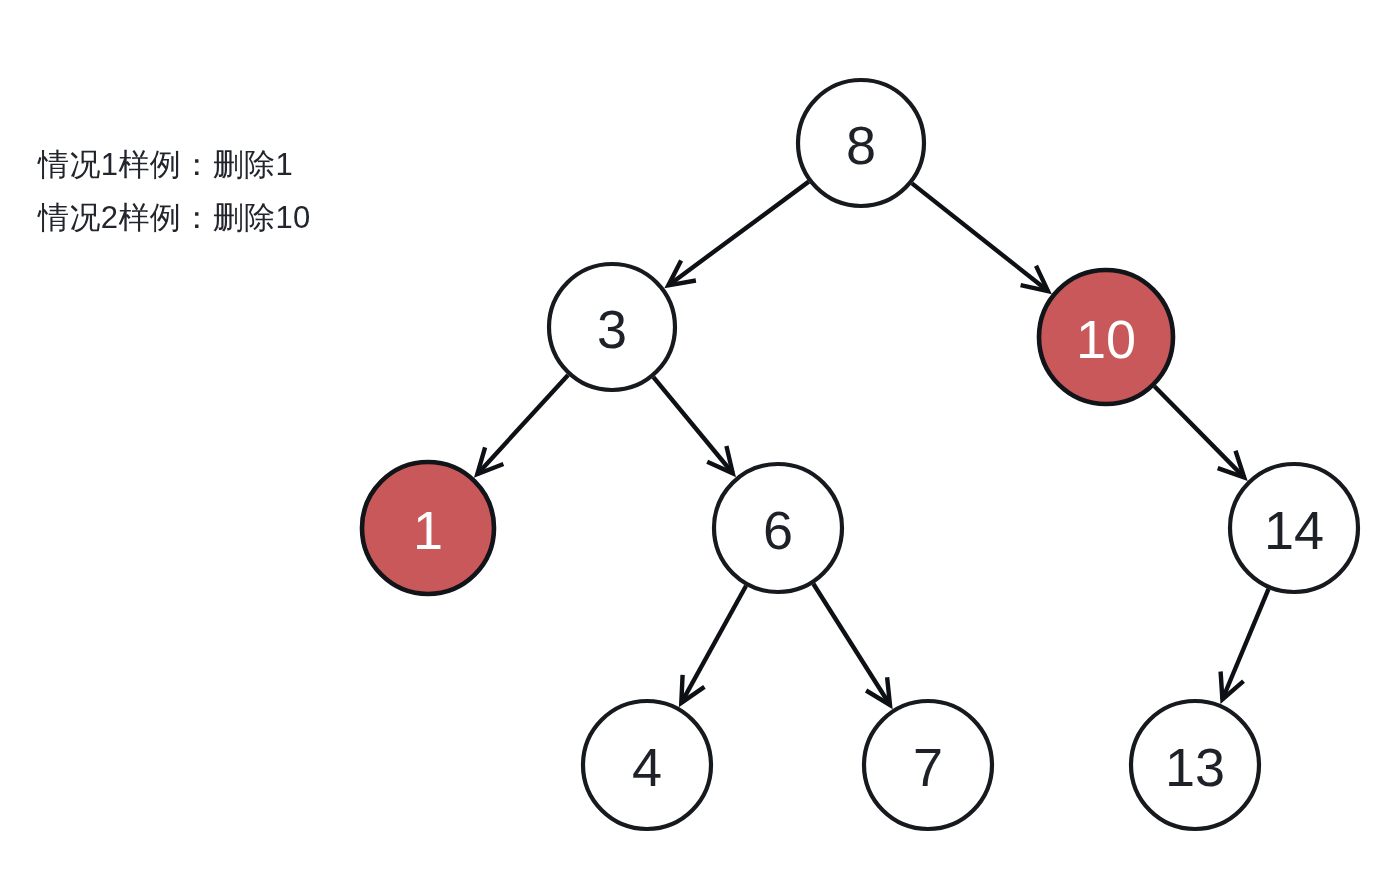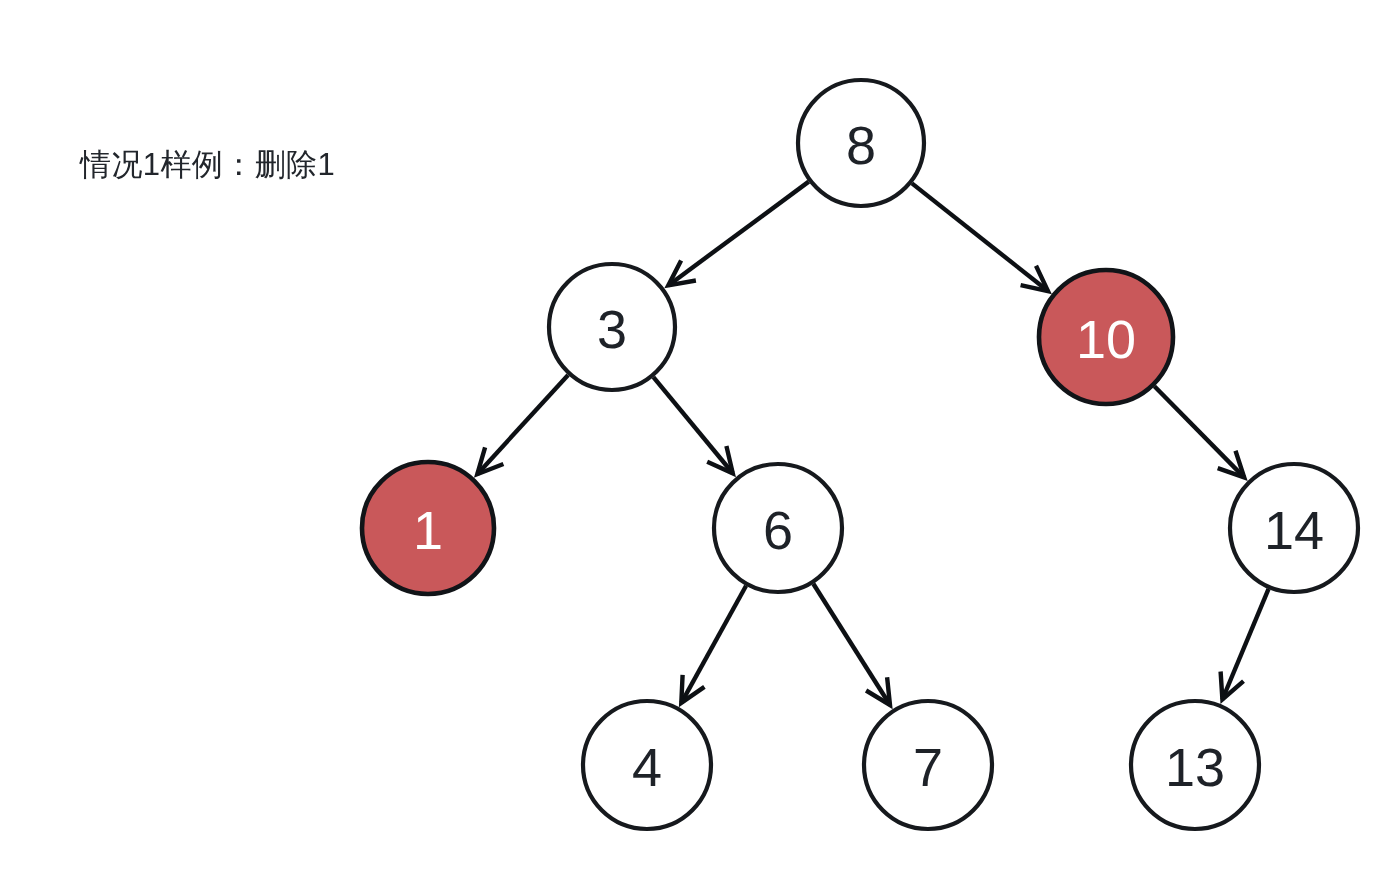--- a/index.html
+++ b/index.html
@@ -30,21 +30,20 @@
     top: 138px;
     width: 520px;
   }
   .caption-line {
     color: #22262c;
     font-size: 31px;
     line-height: 53px;
     letter-spacing: 0.4px;
     white-space: nowrap;
     font-family: "Liberation Sans", "DejaVu Sans", sans-serif;
-    margin-left: 42px;
   }
   .node-circle {
     fill: #ffffff;
     stroke: #16191d;
     stroke-width: 4.2;
   }
   .node-circle.highlight {
     fill: #c9585a;
     stroke: #111418;
     stroke-width: 4.6;
@@ -73,20 +72,21 @@
     stroke-linejoin: miter;
   }
 </style>
 </head>
 <body>
 
 <div id="stage">
 
   <div class="caption-block">
     <div class="caption-line">情况1样例：删除1</div>
+    <div class="caption-line">情况2样例：删除10</div>
   </div>
 
   <svg id="tree-svg" viewBox="0 0 1383 889">
     <g id="edge-layer">
         <g>
           <line x1="808.7241880190081" y1="181.62951568073294" x2="668.297028287222" y2="285.39898311305683" class="edge-line"></line>
           <polyline points="681.1,260.5 668.3,285.4 695.9,280.5" class="edge-head"></polyline>
         </g>
         <g>
           <line x1="911.9587606980095" y1="183.35101867515857" x2="1047.9854108976506" y2="291.0619172005887" class="edge-line"></line>

